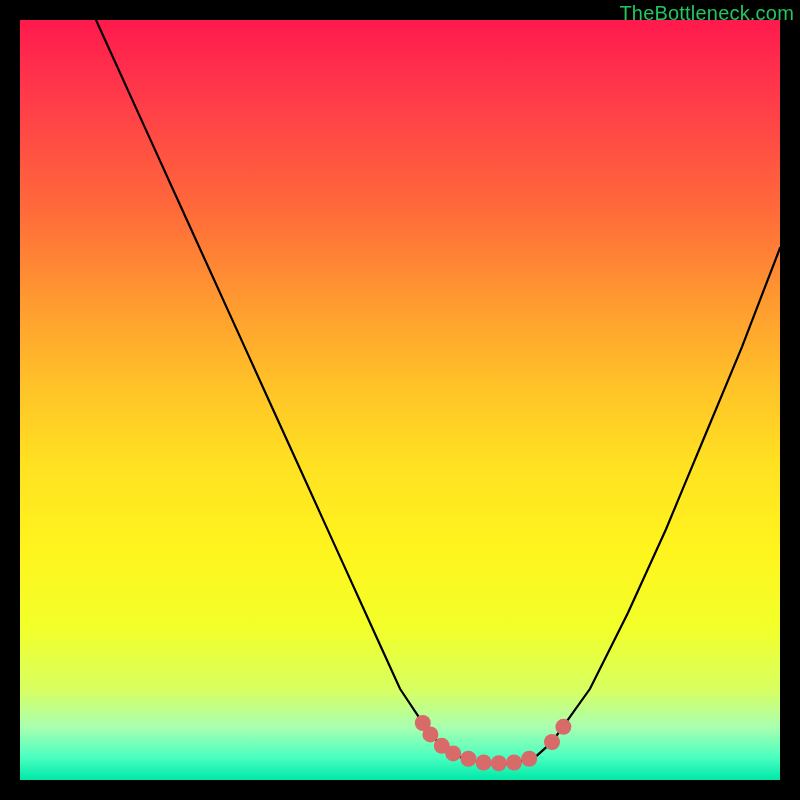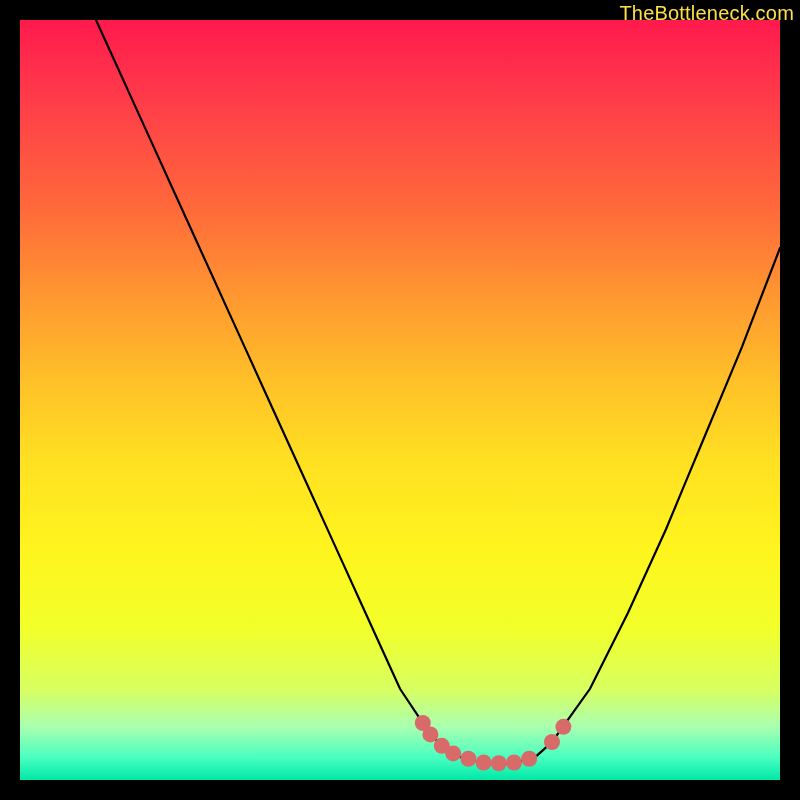--- a/index.html
+++ b/index.html
@@ -36,21 +36,21 @@
       #d8ff60 88%,
       #aaffb0 93%,
       #4affc0 97%,
       #00e8a8 100%
     );
   }
   .watermark {
     position: absolute;
     top: 2px;
     right: 6px;
-    color: #fde047;
+    color: #22c55e;
     font-size: 20px;
     font-weight: 500;
     letter-spacing: 0.2px;
     user-select: none;
   }
   svg.curve {
     position: absolute;
     left: 0;
     top: 0;
     width: 760px;

